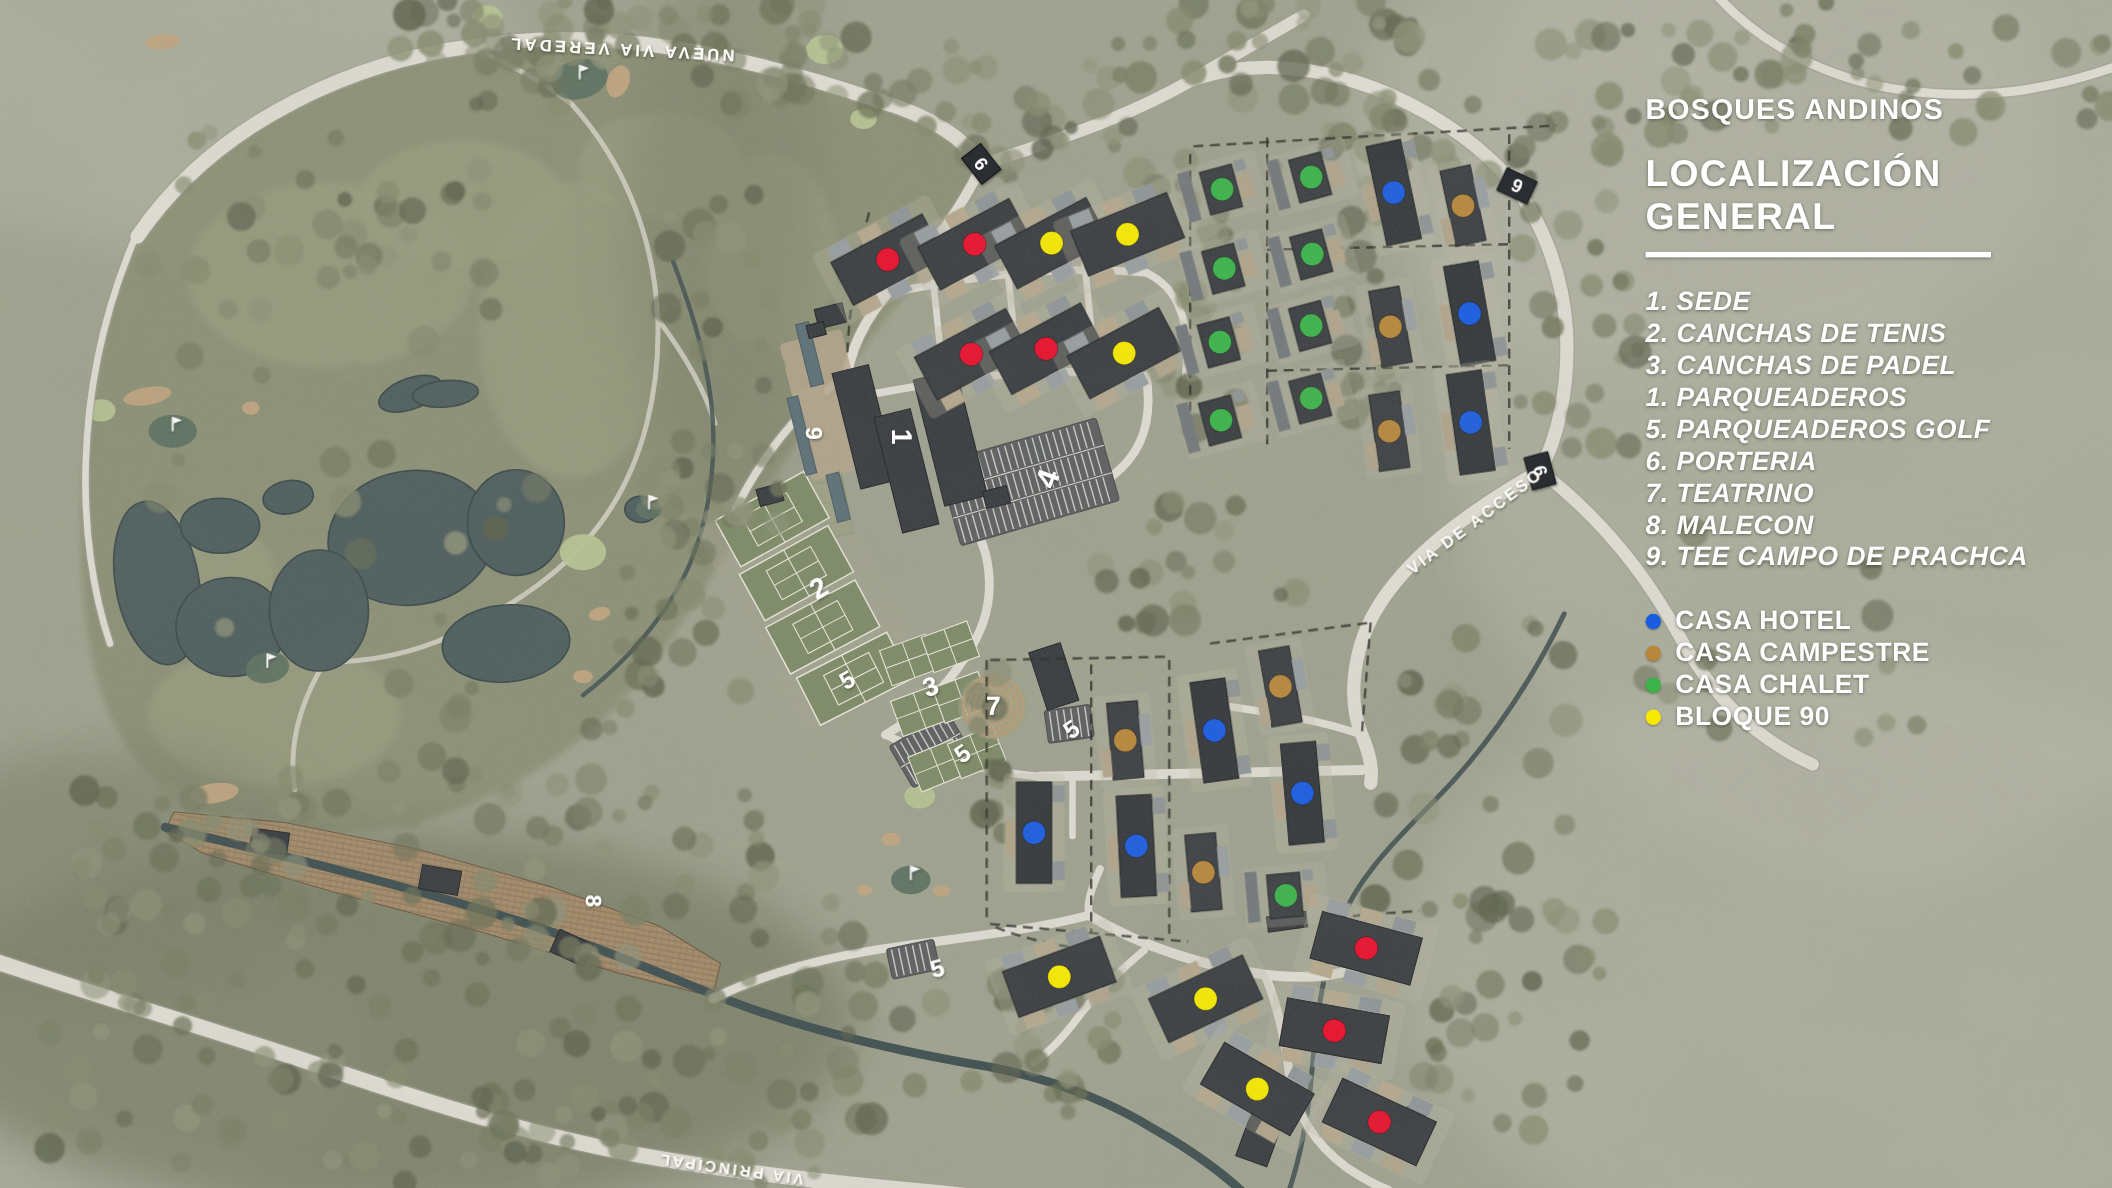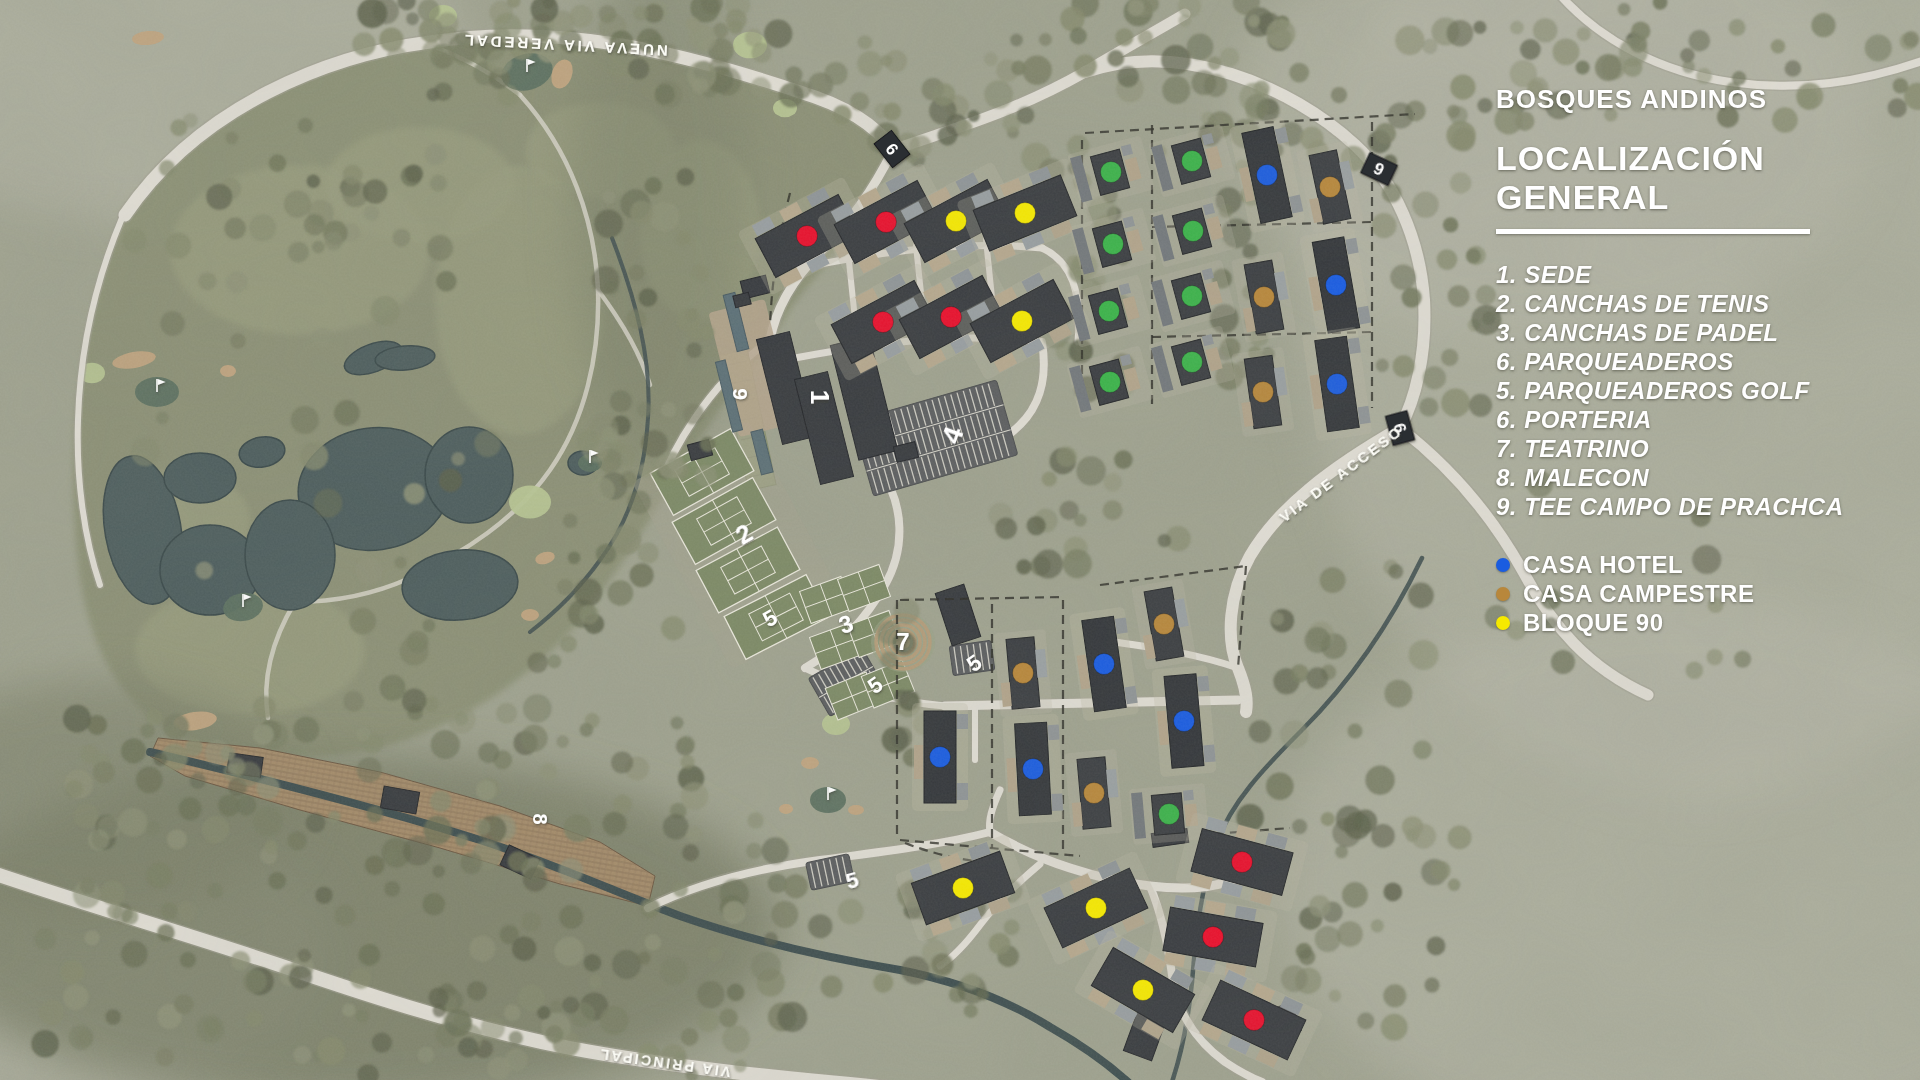--- a/index.html
+++ b/index.html
@@ -1630,35 +1630,39 @@
     </svg>
 
   <div class="legend">
     <div class="legend-title">BOSQUES ANDINOS</div>
     <div class="legend-subtitle">LOCALIZACIÓN GENERAL</div>
     <div class="legend-underline"></div>
     <div class="legend-list" id="legend-list">
         <div class="legend-place">1. SEDE</div>
         <div class="legend-place">2. CANCHAS DE TENIS</div>
         <div class="legend-place">3. CANCHAS DE PADEL</div>
-        <div class="legend-place">6. PARQUEADEROS</div>
+        <div class="legend-place">1. PARQUEADEROS</div>
         <div class="legend-place">5. PARQUEADEROS GOLF</div>
         <div class="legend-place">6. PORTERIA</div>
         <div class="legend-place">7. TEATRINO</div>
         <div class="legend-place">8. MALECON</div>
         <div class="legend-place">9. TEE CAMPO DE PRACHCA</div>
       </div>
     <div class="legend-key" id="legend-key">
         <div class="legend-key-row">
           <span class="key-dot" style="background: rgb(26, 92, 224);"></span>
           <span class="key-label">CASA HOTEL</span>
         </div>
         <div class="legend-key-row">
           <span class="key-dot" style="background: rgb(184, 135, 59);"></span>
           <span class="key-label">CASA CAMPESTRE</span>
         </div>
         <div class="legend-key-row">
+          <span class="key-dot" style="background: rgb(59, 179, 74);"></span>
+          <span class="key-label">CASA CHALET</span>
+        </div>
+        <div class="legend-key-row">
           <span class="key-dot" style="background: rgb(246, 233, 0);"></span>
           <span class="key-label">BLOQUE 90</span>
         </div>
       </div>
   </div>
 </div>
 
 </body></html>

